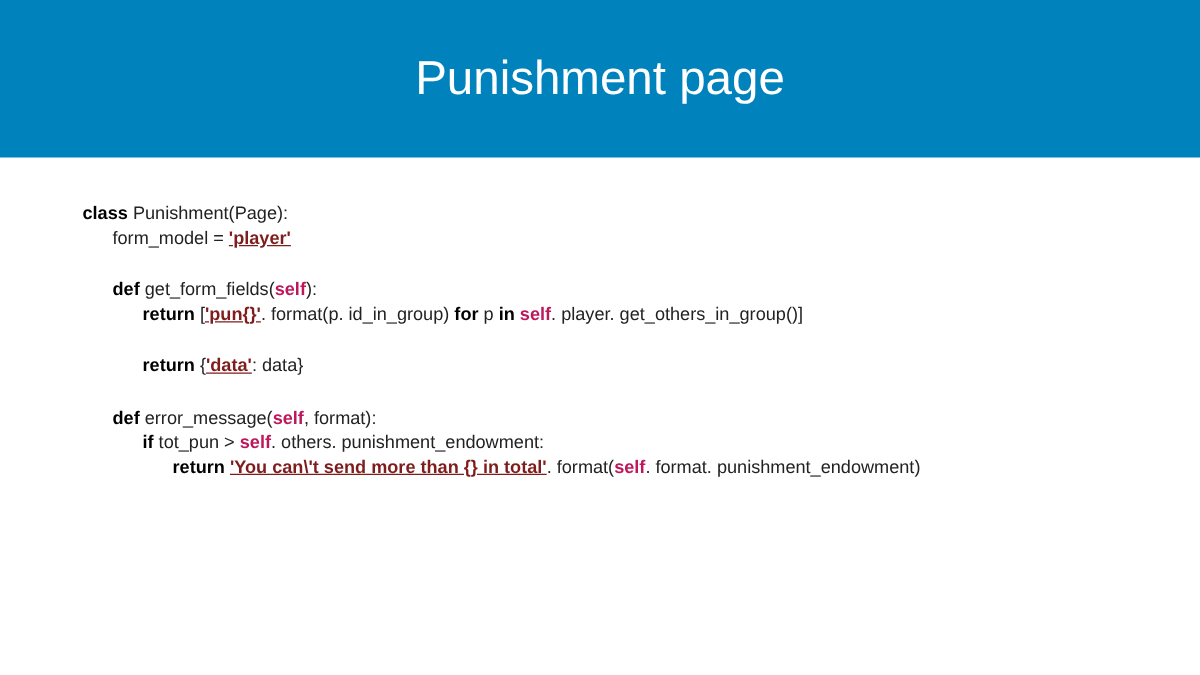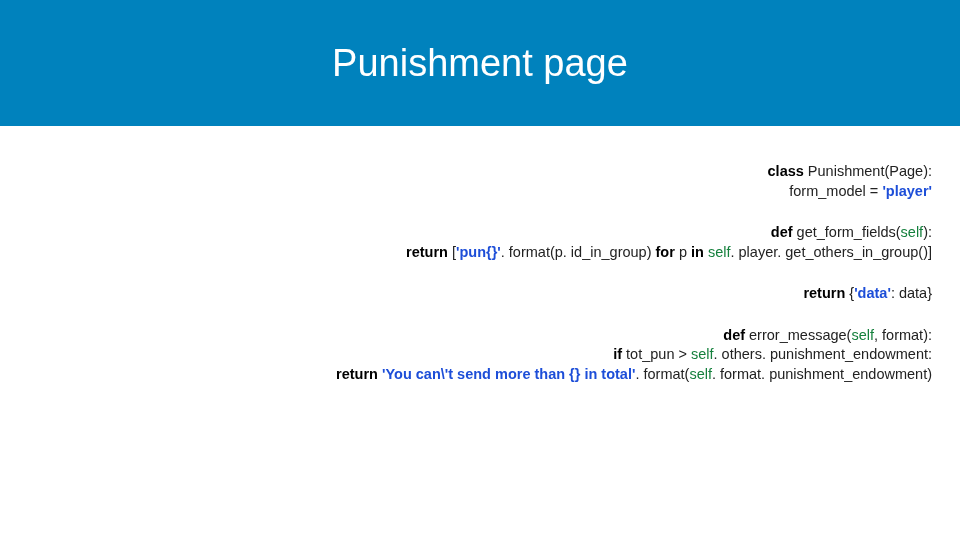--- a/index.html
+++ b/index.html
@@ -1,37 +1,38 @@
 <!DOCTYPE html>
 <html><head>
 <meta charset="utf-8">
 <style>
   * { margin: 0; padding: 0; box-sizing: border-box; }
   html, body { width: 960px; height: 540px; overflow: hidden; font-family: Arial, Helvetica, sans-serif; background: #fff; }
-  .slide { width: 960px; height: 540px; position: relative; text-align: right; }
+  .slide { width: 960px; height: 540px; position: relative; }
   .title-bar {
     background: #0082bd;
     color: #fff;
     height: 126px;
     display: flex;
     align-items: center;
     justify-content: center;
     font-size: 38px;
     font-weight: 400;
   }
   .content {
-    padding: 36px 28px 0 24px;
+    padding: 36px 28px 0 35px;
     font-size: 14.5px;
     line-height: 1.35;
     color: #222;
+    margin-left: 31px;
   }
   .code-block { margin-bottom: 22px; }
   .kw   { font-weight: 700; color: #000; }   
-  .str  { font-weight: 700; color: #1d4ed8; } 
-  .self { color: #15803d; }                   
+  .str  { font-weight: 700; color: #7f1d1d; text-decoration: underline; } 
+  .self { color: #be185d; font-weight: bold; }                   
   .ind1 { padding-left: 24px; }
   .ind2 { padding-left: 48px; }
   .ind3 { padding-left: 72px; }
   .line { white-space: pre-wrap; }
 </style>
 </head>
 <body>
 
 <div class="slide">
   <div class="title-bar">Punishment page</div>

